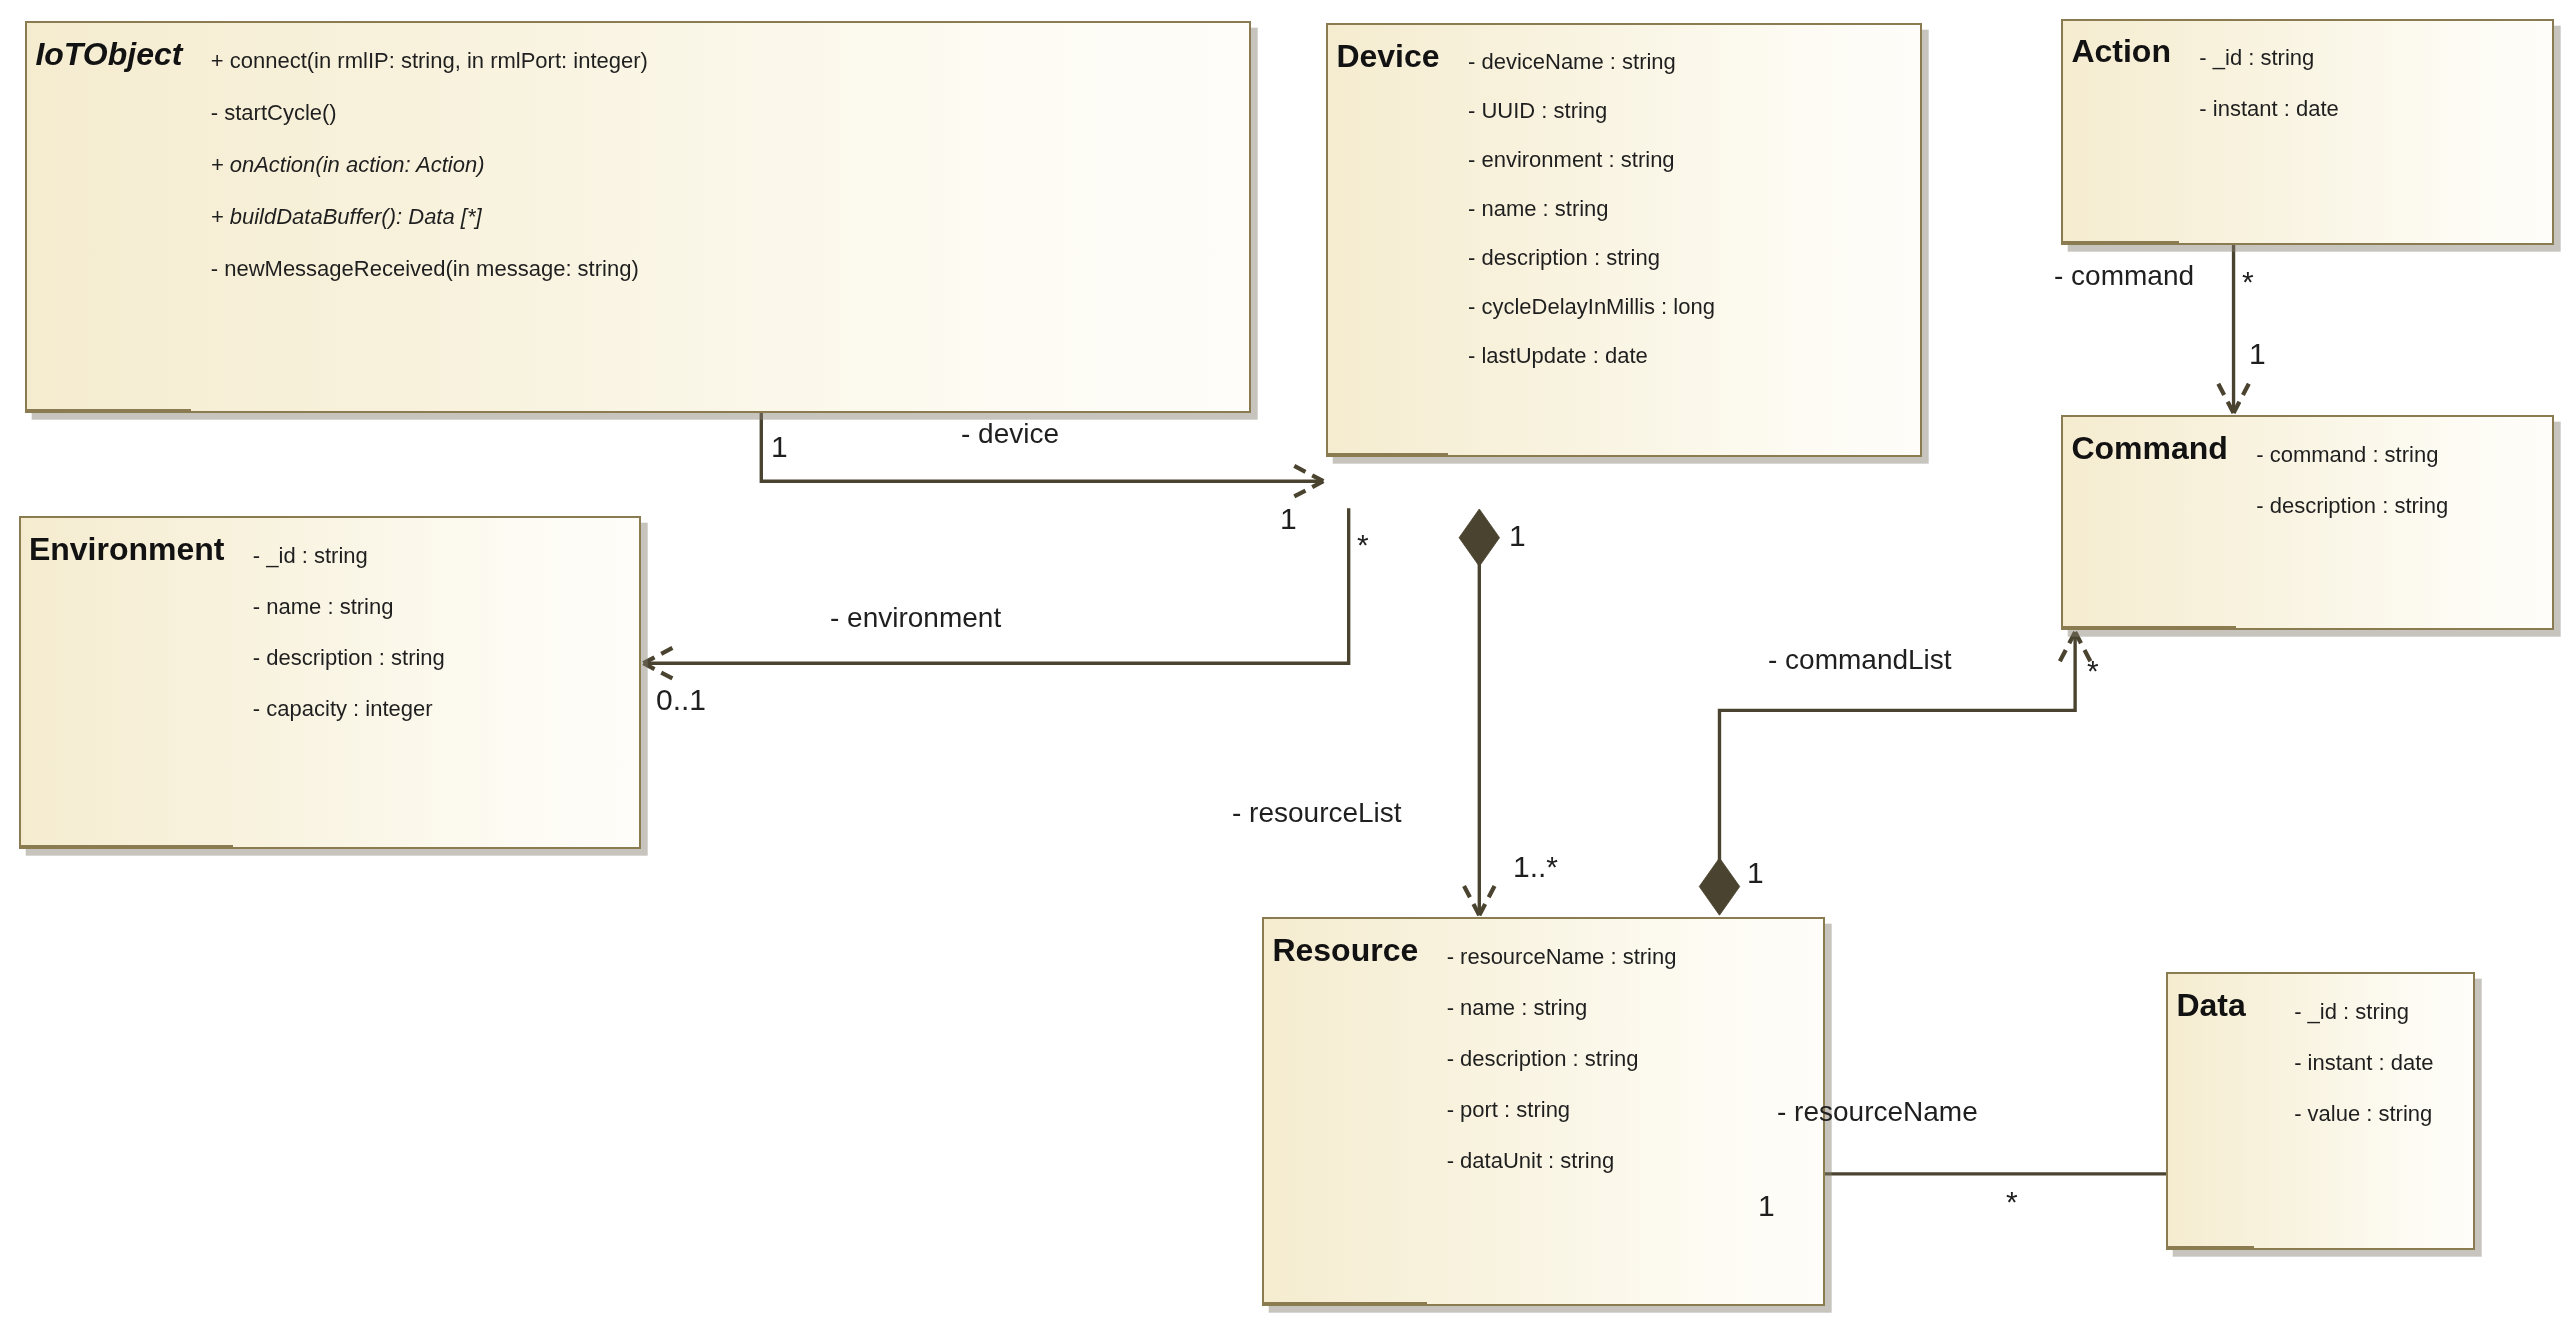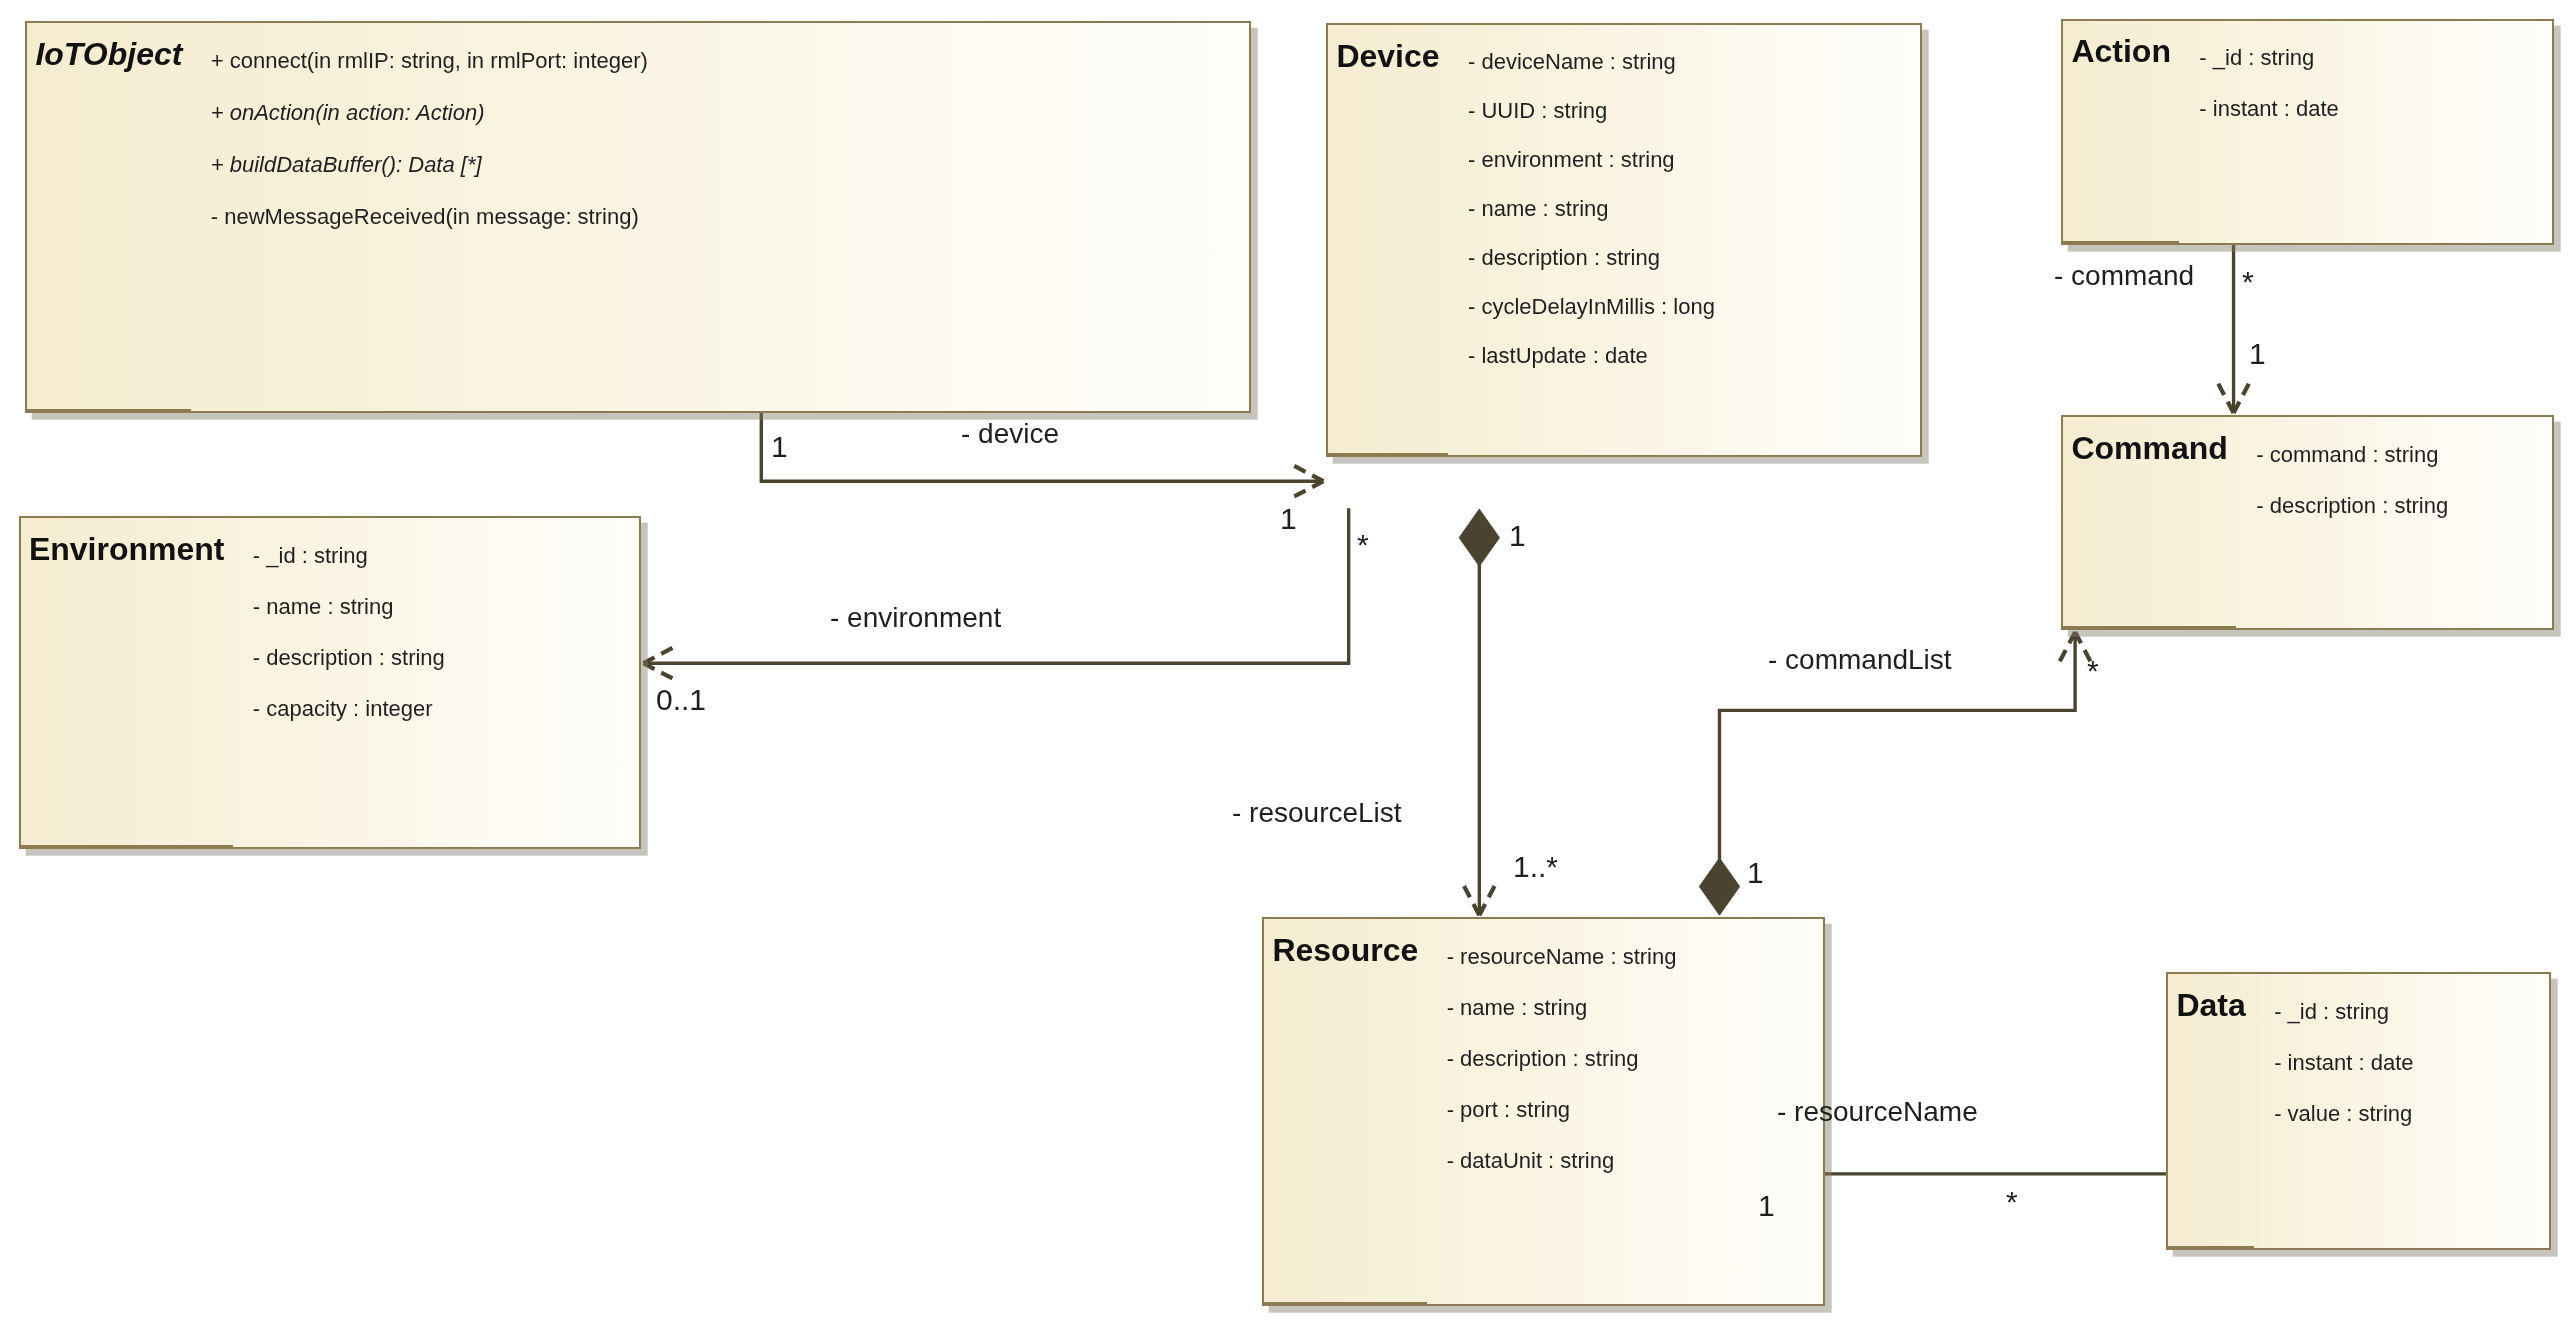--- a/index.html
+++ b/index.html
@@ -52,21 +52,21 @@
   #cls-device     .uml-empty{height:26px;}
   #cls-device     .member{line-height:49px;}
   #cls-action     {left:2061px; top:18.5px;   width:493px;  height:226px;}
   #cls-action     .uml-empty{height:27px;}
   #cls-command    {left:2061px; top:415px;  width:493px;  height:215px;}
   #cls-command    .uml-empty{height:25px;}
   #cls-environment{left:18.5px;   top:516px;  width:622px;  height:333px;}
   #cls-environment .uml-empty{height:49px;}
   #cls-resource   {left:1262px; top:917px; width:563px;  height:389px;}
   #cls-resource   .uml-empty{height:36px;}
-  #cls-data       {left:2166px; top:972px; width:385px;  height:278px;}
+  #cls-data       {left:2166px; top:972px; width:309px;  height:278px;gap:20px;}
   #cls-data       .uml-empty{height:29.5px;}
   
   #edges{position:absolute;left:0;top:0;width:2576px;height:1329px;}
   .edge-line{stroke:#4a432f;stroke-width:4;fill:none;}
   .edge-arrow{stroke:#4a432f;stroke-width:5;fill:none;stroke-dasharray:15 9;}
   .edge-diamond{fill:#4a432f;stroke:#4a432f;}
   
   .edge-label{
     position:absolute;
     font-size:28px;color:#1f1f1f;white-space:nowrap;
@@ -116,20 +116,21 @@
     <path class="edge-arrow" d="M2650 490 L2628 448 M2650 490 L2672 448"></path>
 
     <path class="edge-line" d="M2570 1393 H2080"></path>
     <path class="edge-arrow" d="M2076 1393 L2118 1371 M2076 1393 L2118 1415"></path>
   </svg>
 
   <div class="uml-class" id="cls-iotobject">
     <div class="uml-title abstract">IoTObject</div>
     <div class="uml-members">
         <div class="member">+ connect(in rmlIP: string, in rmlPort: integer)</div>
+        <div class="member">- startCycle()</div>
         <div class="member italic">+ onAction(in action: Action)</div>
         <div class="member italic">+ buildDataBuffer(): Data [*]</div>
         <div class="member">- newMessageReceived(in message: string)</div>
       </div>
     <div class="uml-empty"></div>
   </div>
 
   <div class="uml-class" id="cls-device">
     <div class="uml-title">Device</div>
     <div class="uml-members">

